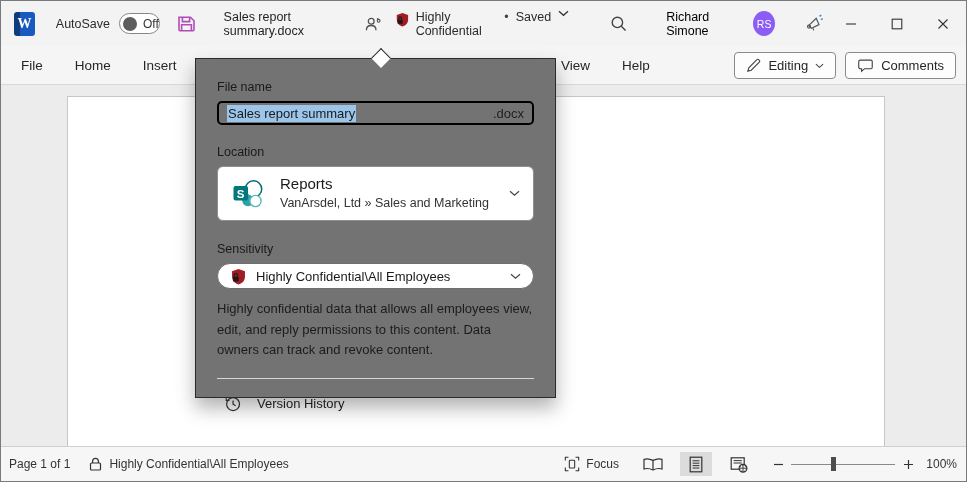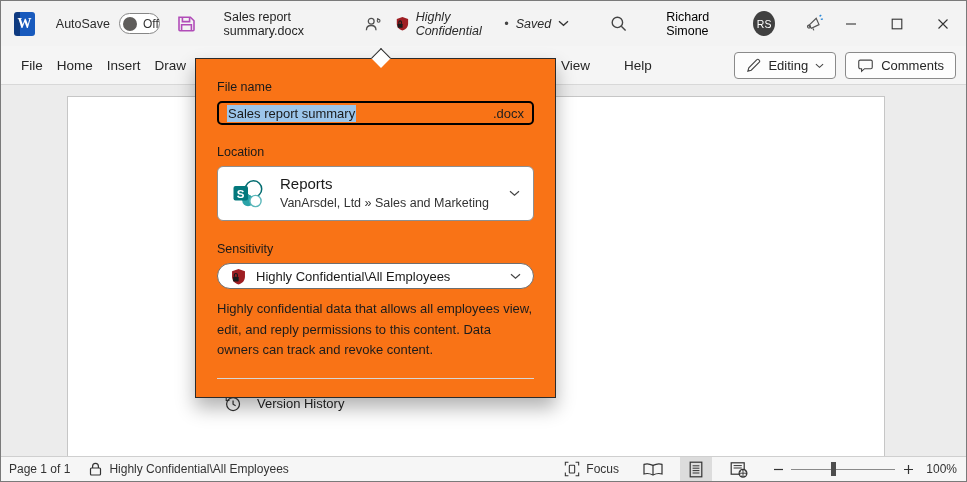--- a/index.html
+++ b/index.html
@@ -23,75 +23,75 @@
   .autosave-label { margin-left:21px; }
   .toggle {
     margin-left:9px; width:47px; height:21px; border:1px solid #868686; border-radius:11px;
     background:#fff; display:flex; align-items:center; cursor:pointer;
   }
   .toggle-knob { width:14px; height:14px; border-radius:50%; background:#5f5d5b; margin-left:3px; }
   .toggle-text { margin-left:6px; font-size:12px; color:#333; }
   .save-btn { margin-left:15px; width:26px; height:26px; display:flex; align-items:center; justify-content:center; cursor:pointer; }
   .doc-title { margin-left:26px; color:#1f1f1f; }
   .people-ic { margin-left:9px; display:flex; }
-  .sens-badge { display:flex; align-items:center; margin-left:13px; cursor:pointer;font-style:italic; }
+  .sens-badge { display:flex; margin-left:13px; cursor:pointer; }
   .sens-badge .txt { margin-left:6px; }
   .dot-sep { margin:0 7px; color:#444; }
   .chev { margin-left:7px; display:flex; }
   .search-btn { margin-left:37px; width:30px; height:30px; display:flex; align-items:center; justify-content:center; cursor:pointer; }
   .user-name { margin-left:34px; color:#000000; }
   .avatar {
-    margin-left:10px; width:25px; height:25px; border-radius:50%; background:#404040;
+    margin-left:10px; width:25px; height:25px; border-radius:50%; background:#8b5cf6;
     color:#fff; font-size:10.5px; display:flex; align-items:center; justify-content:center;
   }
   .announce-btn { margin-left:27px; width:30px; height:30px; display:flex; align-items:center; justify-content:center; cursor:pointer; }
   .win-controls { margin-left:auto; display:flex; height:100%; }
   .win-btn { width:46px; height:100%; display:flex; align-items:center; justify-content:center; cursor:pointer; }
   
   .menubar {
     position:absolute; top:45px; left:0; right:0; height:39px; background:#f5f5f5;
     border-bottom:1px solid #d8d8d8; display:flex; align-items:center; font-size:13.5px; color:#262626;
   }
-  .tab { padding:4px 0; margin-left:14px; cursor:pointer; white-space:nowrap; }
+  .tab { padding:4px 0; margin-left:32px; cursor:pointer; white-space:nowrap; }
   .tab:first-child { margin-left:20px; }
-  .tabs-right { position:absolute; left:560px; display:flex;gap:20px; }
+  .tabs-right { position:absolute; left:560px; display:flex; }
   .tabs-right .tab:first-child { margin-left:0; }
   .ribbon-actions { position:absolute; right:10px; top:6px; display:flex; gap:9px; align-items:center; }
   .pill-btn {
     height:27px; border:1px solid #8a8a8a; border-radius:4px; background:#fdfdfd;
     display:flex; align-items:center; gap:7px; padding:0 11px; font-size:13px; color:#262626; cursor:pointer;
   }
   .share-btn {
     height:27px; border:none; border-radius:4px; background:#1767c2; color:#fff;
     display:flex; align-items:center; gap:7px; padding:0 11px 0 12px; font-size:13px; cursor:pointer;
   }
   
   .doc-area { position:absolute; top:84px; left:0; right:0; bottom:25px; background:#ececec; }
   .page { position:absolute; left:66px; top:11px; width:818px; bottom:-4px; background:#fff; border:1px solid #c6c6c6; }
   
   .statusbar {
-    position:absolute; left:0; right:0; bottom:0; height:25px; background:#f6f6f6;
+    position:absolute; left:0; right:0; bottom:0; height:35px; background:#f6f6f6;
     border-top:1px solid #cfcfcf; display:flex; align-items:center; font-size:12px; color:#333;
   }
   .sb-page { margin-left:8px; cursor:pointer; }
   .sb-lock { margin-left:19px; display:flex; }
   .sb-sens { margin-left:7px; cursor:pointer; }
   .sb-right { margin-left:auto; display:flex; align-items:center; }
   .sb-focus { display:flex; align-items:center; gap:6px; cursor:pointer; margin-right:18px; }
   .view-btn { width:32px; height:24px; display:flex; align-items:center; justify-content:center; cursor:pointer; }
   .view-btn.sel { background:#dcdcdc; }
   .view-group { display:flex; gap:11px; margin-right:16px; }
   .zoom-out, .zoom-in { width:14px; height:24px; display:flex; align-items:center; justify-content:center; cursor:pointer; }
   .zoom-track { position:relative; width:104px; height:24px; margin:0 6px; cursor:pointer; }
   .zoom-track .rail { position:absolute; left:0; right:0; top:11.5px; height:1.5px; background:#8a8a8a; }
   .zoom-track .handle { position:absolute; left:38%; top:5px; width:5px; height:14px; background:#4d4d4d; }
   .zoom-val { width:42px; text-align:right; margin-right:9px; cursor:pointer; }
   
   .popup {
-    position:absolute; left:194px; top:57px; width:361px; height:340px; background:#f97316;
+    position:absolute; left:194px; top:57px; width:361px; height:340px; background:#737373;
     border:1px solid #2b2b2b; box-shadow:0 10px 18px rgba(0,0,0,.30); z-index:20;
   }
   .popup-caret {
     position:absolute; top:-8px; left:178px; width:14px; height:14px; background:#fff;
     border-left:1px solid #2b2b2b; border-top:1px solid #2b2b2b; transform:rotate(45deg);
   }
   .popup-inner { padding:21px 21px 0 21px; }
   .field-label { font-size:12.5px; color:#1a1a1a; }
   .filename-box {
     margin-top:7px; height:24px; border:2px solid #000; border-radius:5px;

